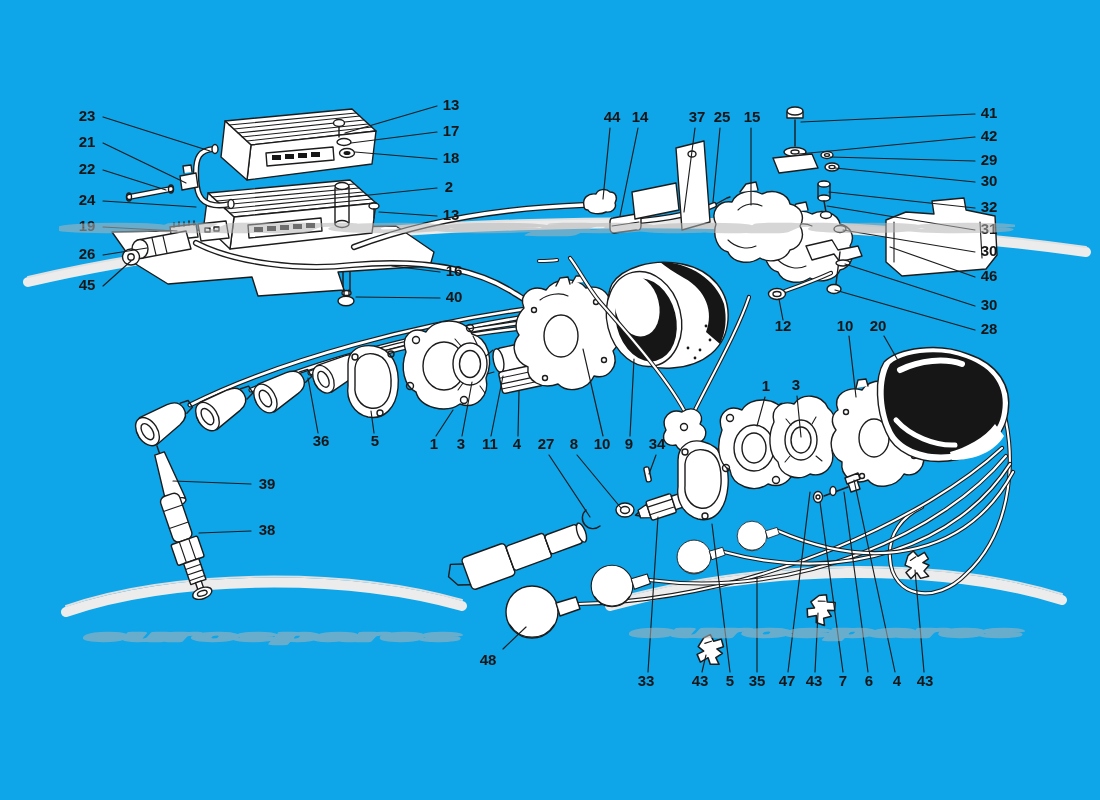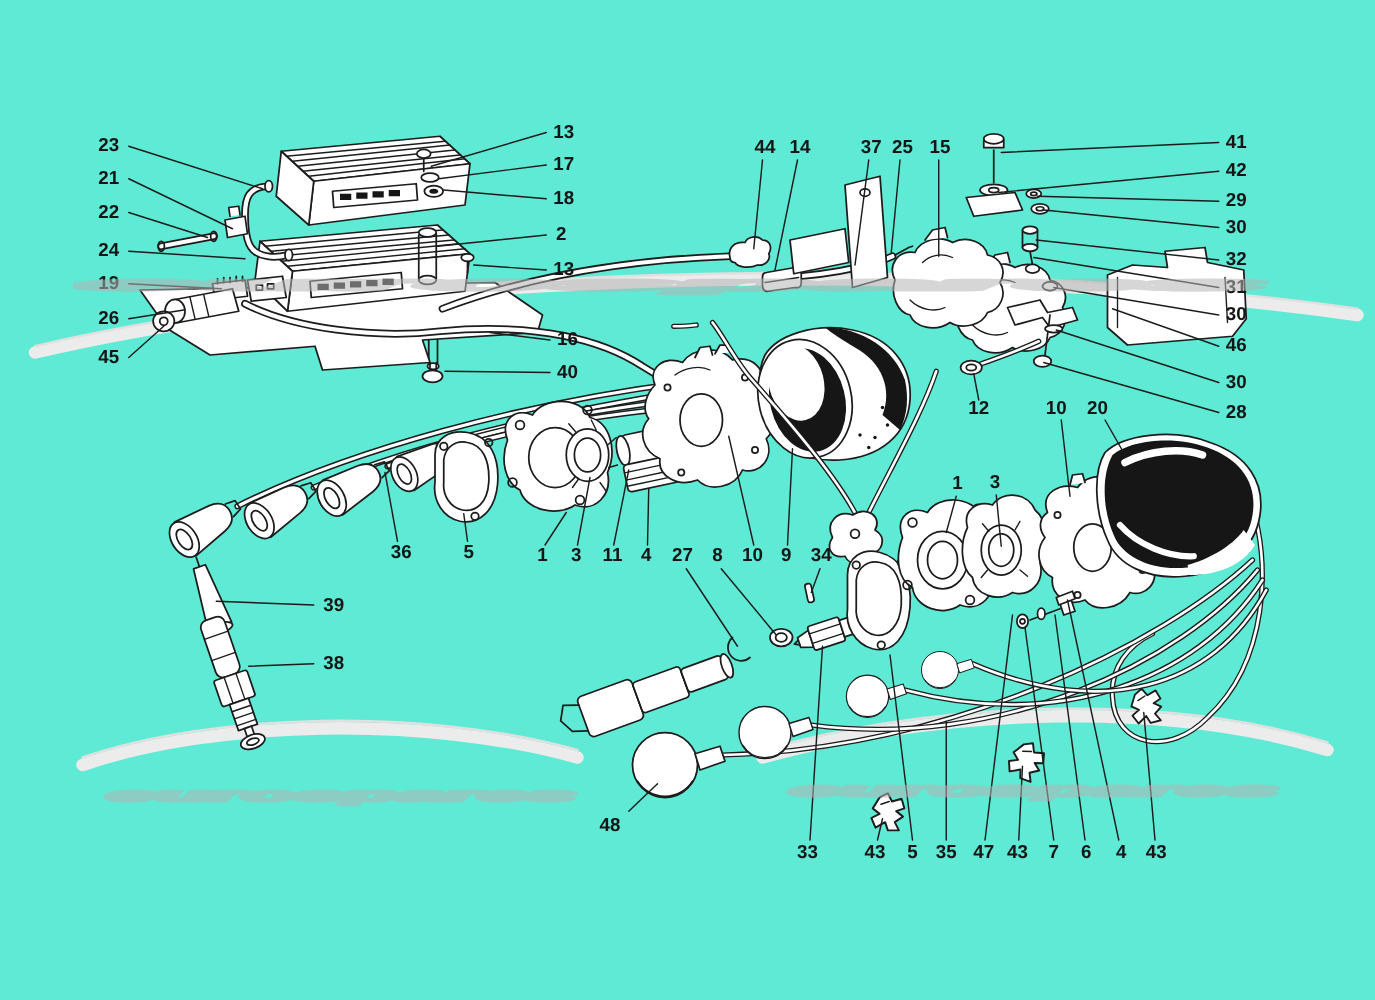--- a/index.html
+++ b/index.html
@@ -1,16 +1,16 @@
 <!DOCTYPE html>
 <html><head>
 <meta charset="utf-8">
 <style>
   html,body{margin:0;padding:0;background:#fff;}
-  .stage{position:relative;width:1100px;height:800px;background:#5eead4;overflow:hidden;}
+  .stage{position:relative;width:1100px;height:800px;background:#0ea5e9;overflow:hidden;}
   svg{display:block;}
   svg *{stroke-linecap:round;stroke-linejoin:round;}
   .s{stroke:#1c1c1c;stroke-width:1.4;fill:none;}
   .f{stroke:#1c1c1c;stroke-width:1.4;fill:#ffffff;}
   .k{fill:#161616;stroke:none;}
   .thin{stroke:#1c1c1c;stroke-width:1.1;fill:none;}
   .tb{stroke:#1c1c1c;stroke-width:6.2;fill:none;}
   .tc{stroke:#ffffff;stroke-width:3.4;fill:none;}
   .tbm{stroke:#1c1c1c;stroke-width:5;fill:none;}
   .tcm{stroke:#ffffff;stroke-width:2.6;fill:none;}

